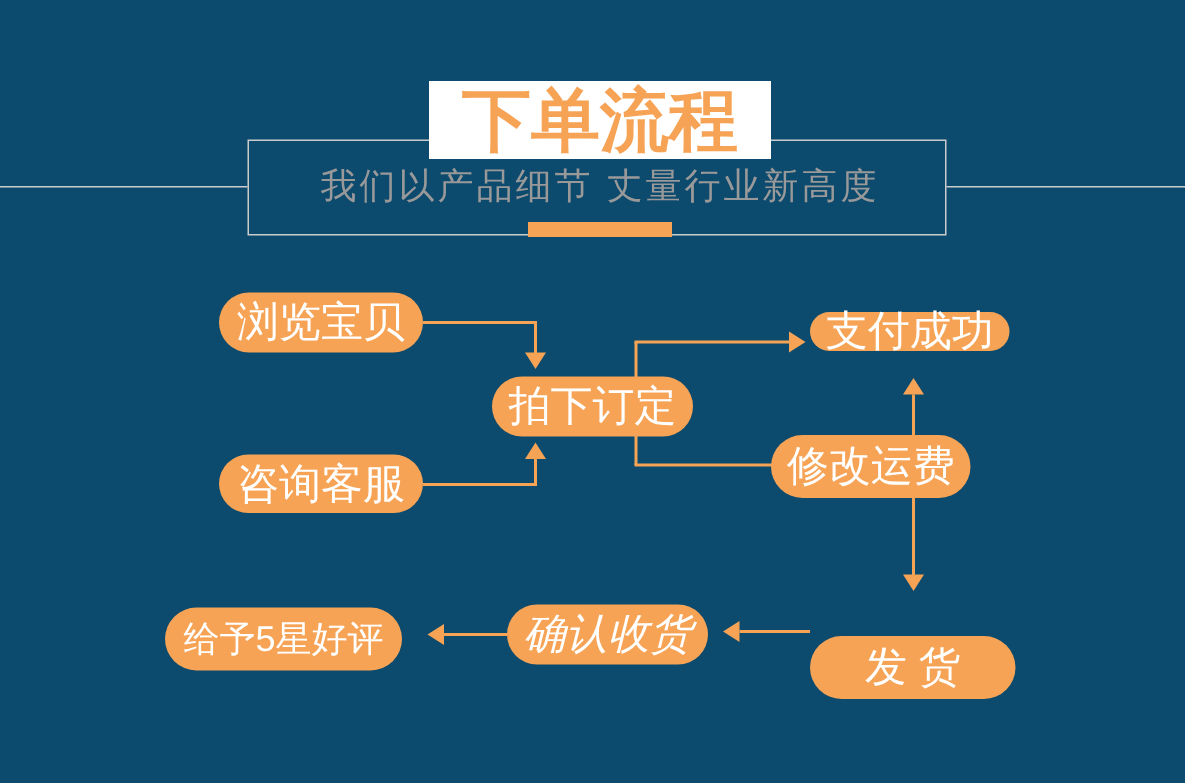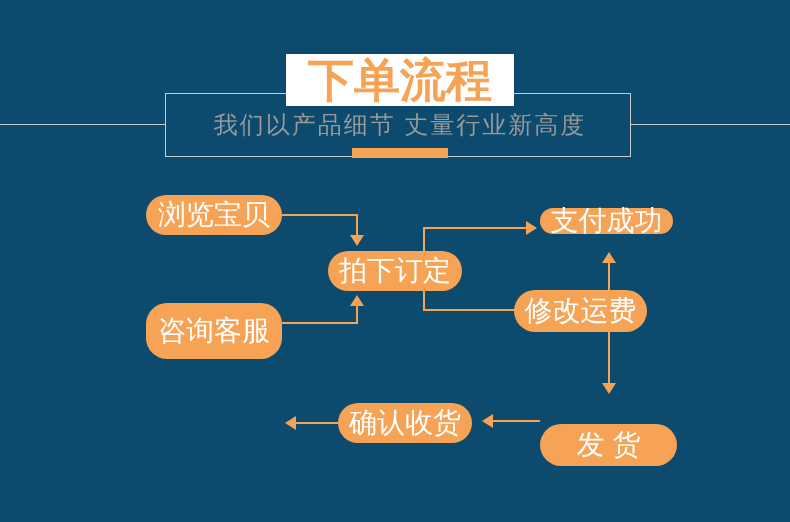--- a/index.html
+++ b/index.html
@@ -29,26 +29,26 @@
     position:absolute;left:352px;top:148px;width:96px;height:10px;
     background:#f6a355;z-index:2;
   }
   
   .node{
     position:absolute;background:#f6a355;border-radius:21px;color:#ffffff;
     display:flex;align-items:center;justify-content:center;
     font-size:28px;white-space:nowrap;z-index:3;
   }
   .n-browse {left:146px;top:195px;width:136px;height:40px;}
-  .n-consult{left:146px;top:303px;width:136px;height:56px;}
+  .n-consult{left:146px;top:303px;width:136px;height:39px;}
   .n-order  {left:328px;top:251px;width:134px;height:40px;}
   .n-pay    {left:540px;top:208px;width:133px;height:26px;}
   .n-fee    {left:514px;top:290px;width:133px;height:42px;}
   .n-ship   {left:540px;top:424px;width:137px;height:42px;}
-  .n-confirm{left:338px;top:403px;width:134px;height:40px;}
+  .n-confirm{left:338px;top:403px;width:134px;height:40px;font-style:italic;}
   .n-review {left:110px;top:405px;width:158px;height:42px;font-size:24px;}
   
   .ln{position:absolute;background:#f6a355;z-index:2;}
   .ah{position:absolute;width:0;height:0;z-index:2;}
   .ah.down {border-left:7px solid transparent;border-right:7px solid transparent;border-top:11px solid #f6a355;}
   .ah.up   {border-left:7px solid transparent;border-right:7px solid transparent;border-bottom:11px solid #f6a355;}
   .ah.right{border-top:7px solid transparent;border-bottom:7px solid transparent;border-left:11px solid #f6a355;}
   .ah.left {border-top:7px solid transparent;border-bottom:7px solid transparent;border-right:11px solid #f6a355;}
 </style>
 </head>
@@ -91,14 +91,15 @@
   <div class="ln" style="left:296px;top:422px;width:42px;height:2px;"></div>
   <div class="ah left" style="left:285px;top:416px;"></div>
 
   <div class="node n-browse">浏览宝贝</div>
   <div class="node n-consult">咨询客服</div>
   <div class="node n-order">拍下订定</div>
   <div class="node n-pay">支付成功</div>
   <div class="node n-fee">修改运费</div>
   <div class="node n-ship">发  货</div>
   <div class="node n-confirm">确认收货</div>
+  <div class="node n-review">给予5星好评</div>
 
 </div>
 
 </body></html>

